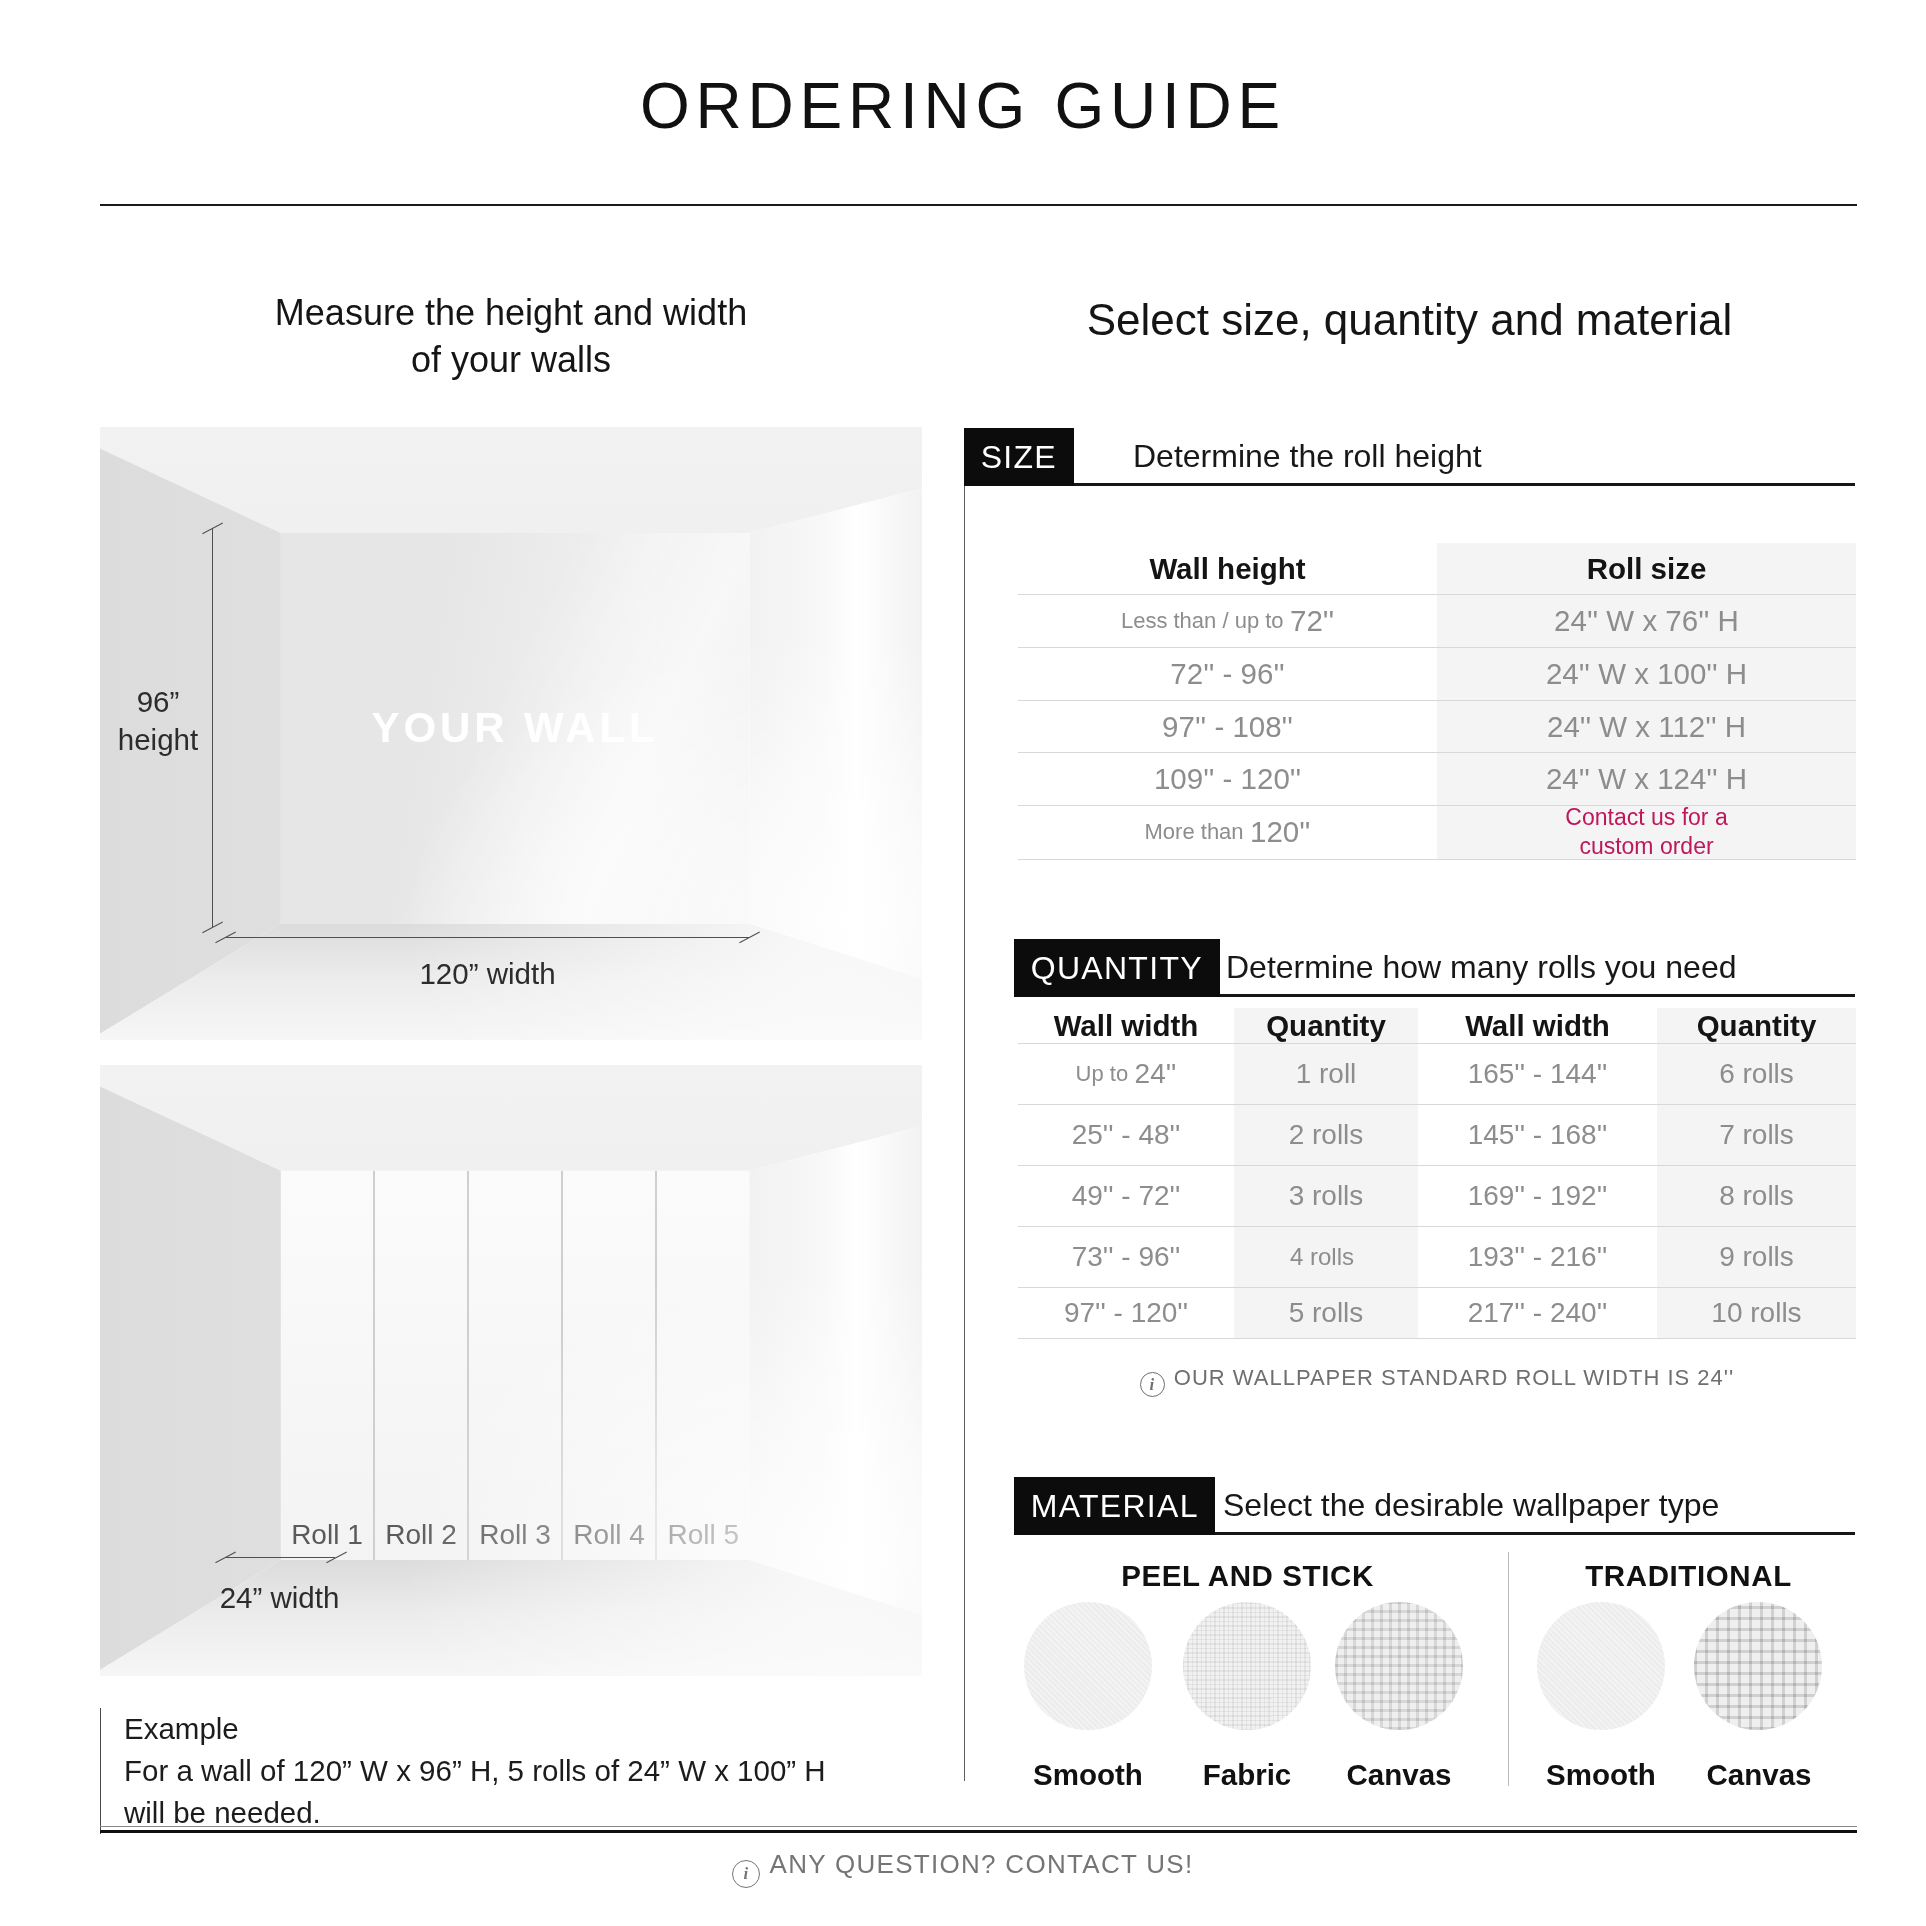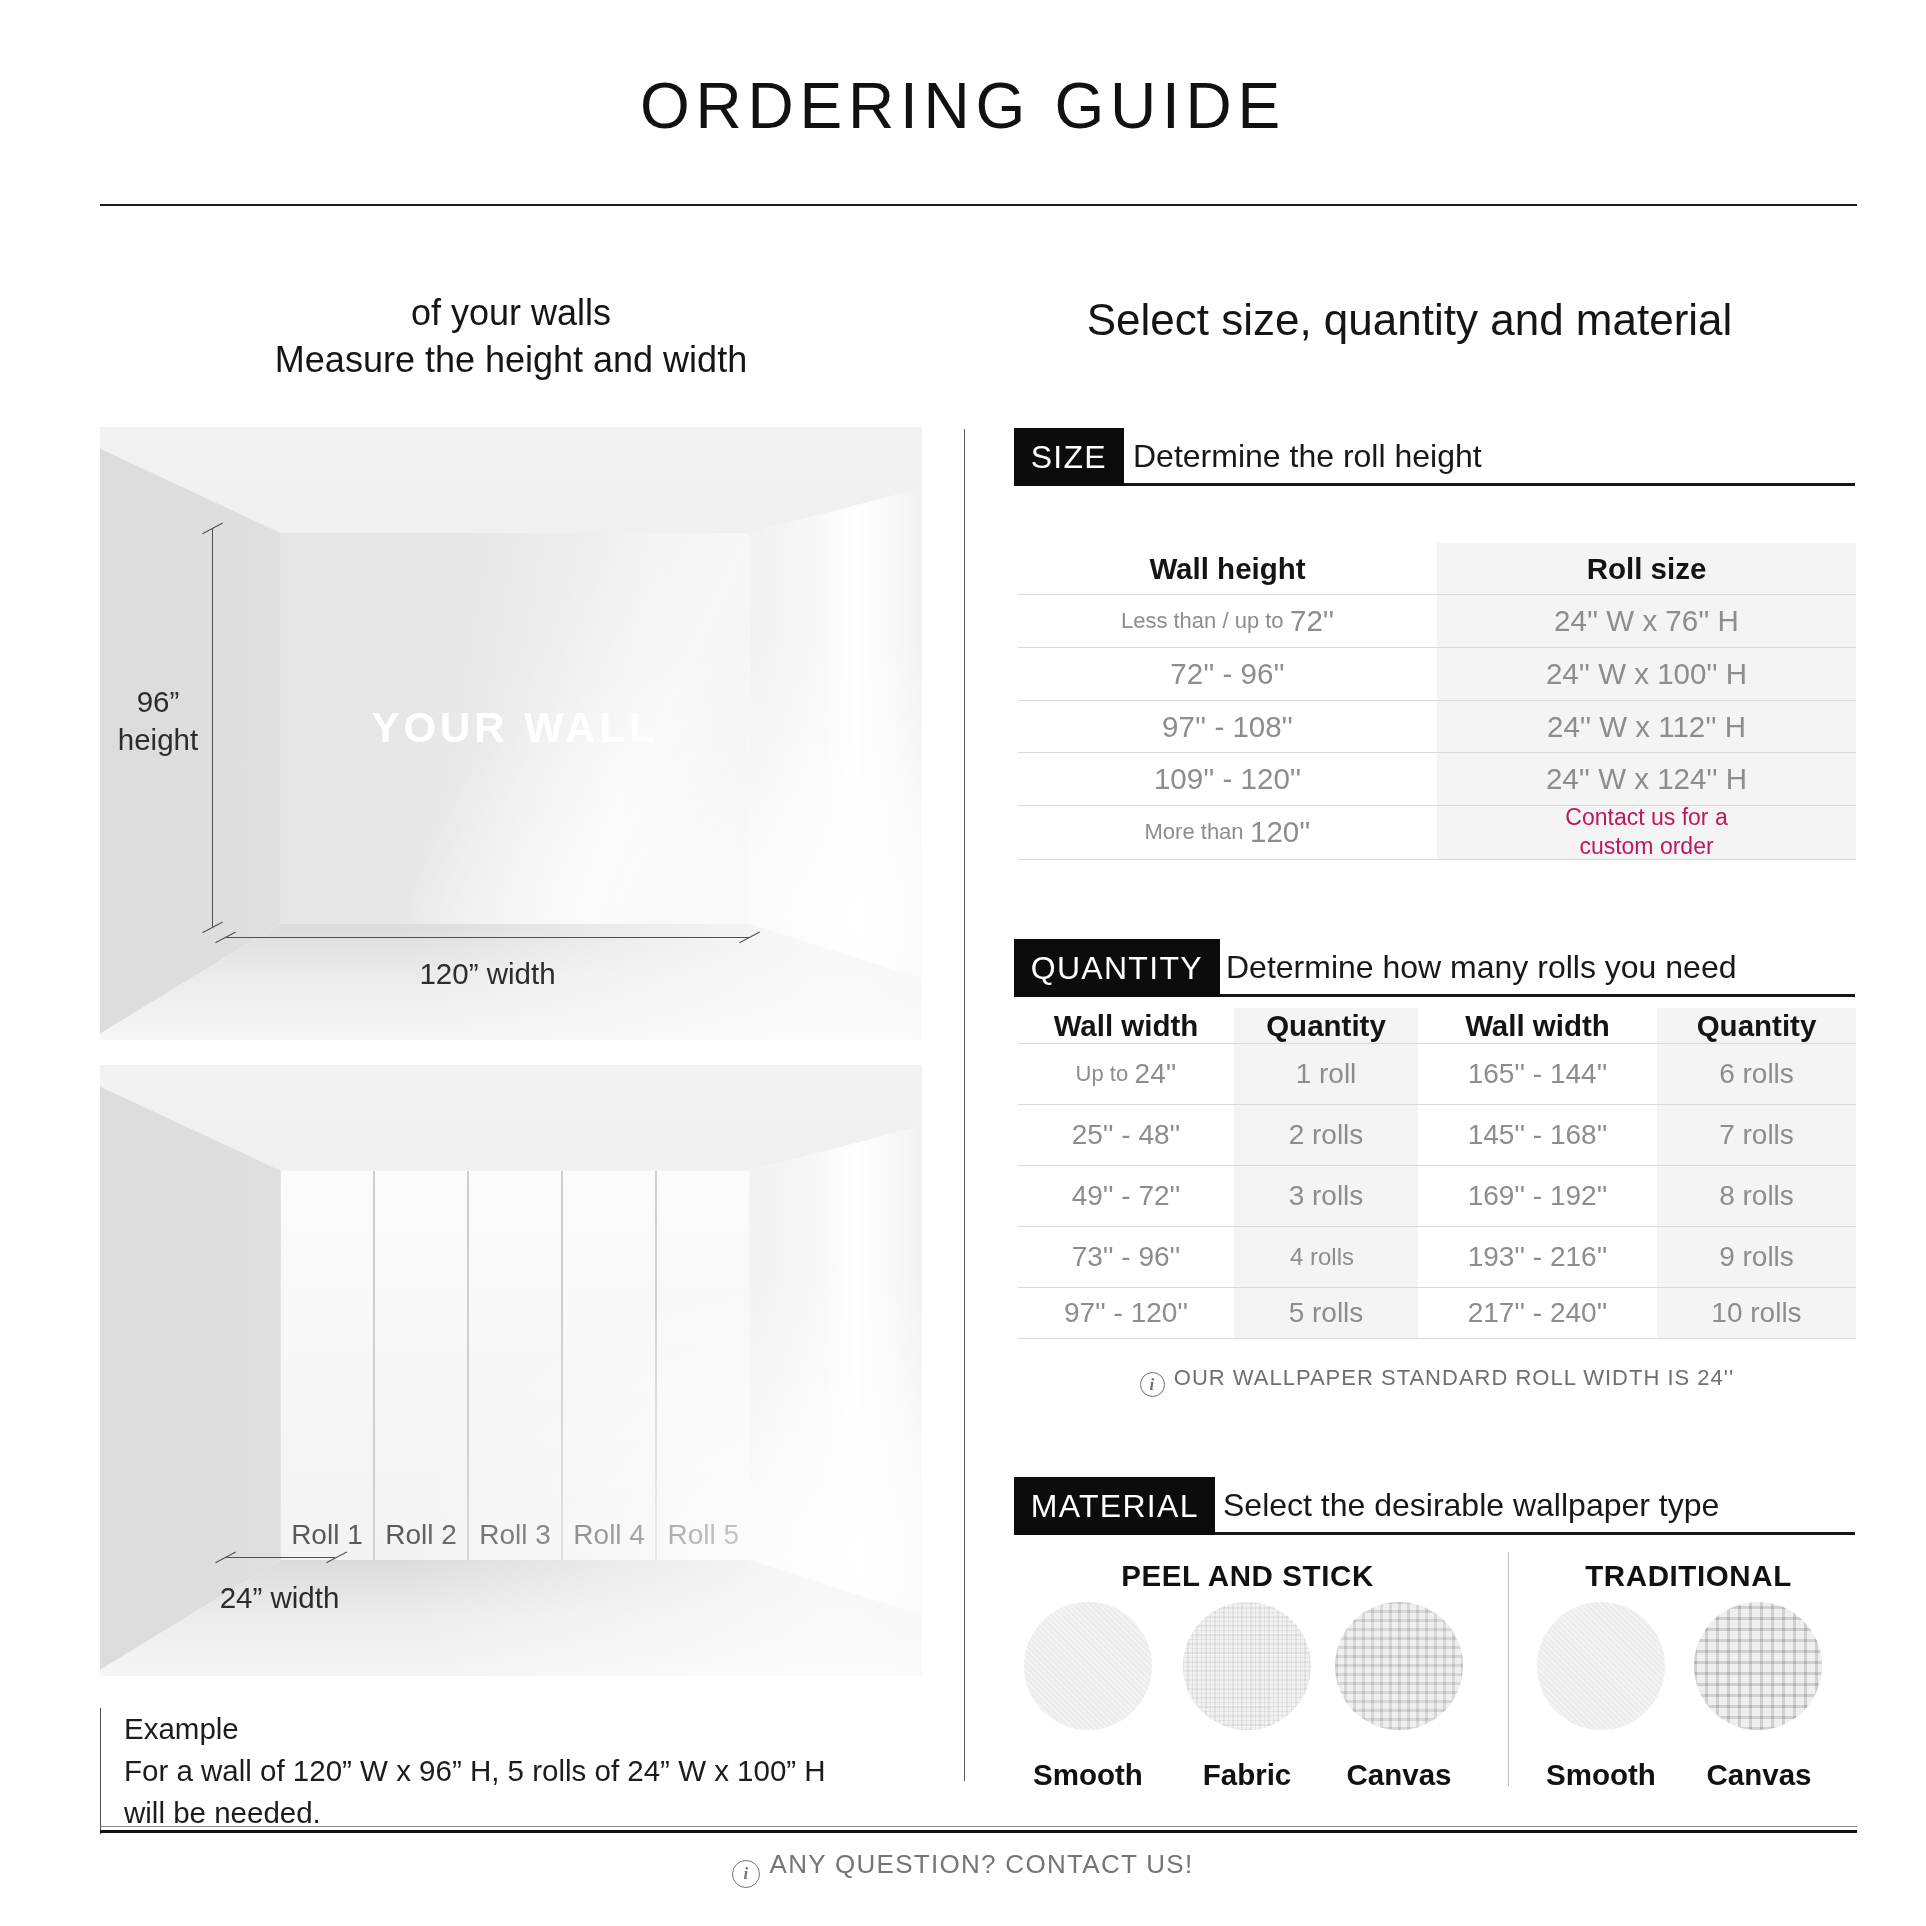--- a/index.html
+++ b/index.html
@@ -110,22 +110,22 @@
 </style>
 </head>
 <body>
 
 <div class="page">
 
   <div class="title">ORDERING GUIDE</div>
   <div class="top-rule"></div>
 
   <div class="left-heading">
+    <div>Measure the height and width</div>
     <div>of your walls</div>
-    <div>Measure the height and width</div>
   </div>
 
   <div class="room room1">
     <div class="ceiling"></div>
     <div class="leftwall"></div>
     <div class="floor"></div>
     <div class="windowwall"></div>
     <div class="backwall">
       <div class="lightsweep"></div>
       <div class="your-wall">YOUR WALL</div>
@@ -179,21 +179,21 @@
   <div class="example">
     <div>Example</div>
     <div>For a wall of 120” W x 96” H, 5 rolls of 24” W x 100” H</div>
     <div>will be needed.</div>
   </div>
 
   <div class="v-divider"></div>
 
   <div class="right-heading">Select size, quantity and material</div>
 
-  <div class="badge" style="left:1014px;top:428px;">SIZE</div>
+  <div class="badge" style="left:964px;top:428px;">SIZE</div>
   <div class="section-sub" style="left:1133px;top:438px;">Determine the roll height</div>
   <div class="section-rule" style="top:483px;"></div>
 
   <div class="size-table">
     <div class="size-band"></div>
     <div class="cell th" style="left:0;top:0;width:419px;height:51px;">Wall height</div>
     <div class="cell th" style="left:419px;top:0;width:419px;height:51px;">Roll size</div>
     <div class="rule-row" style="top:51px;"></div>
     <div class="rule-row" style="top:104px;"></div>
     <div class="rule-row" style="top:157px;"></div>

